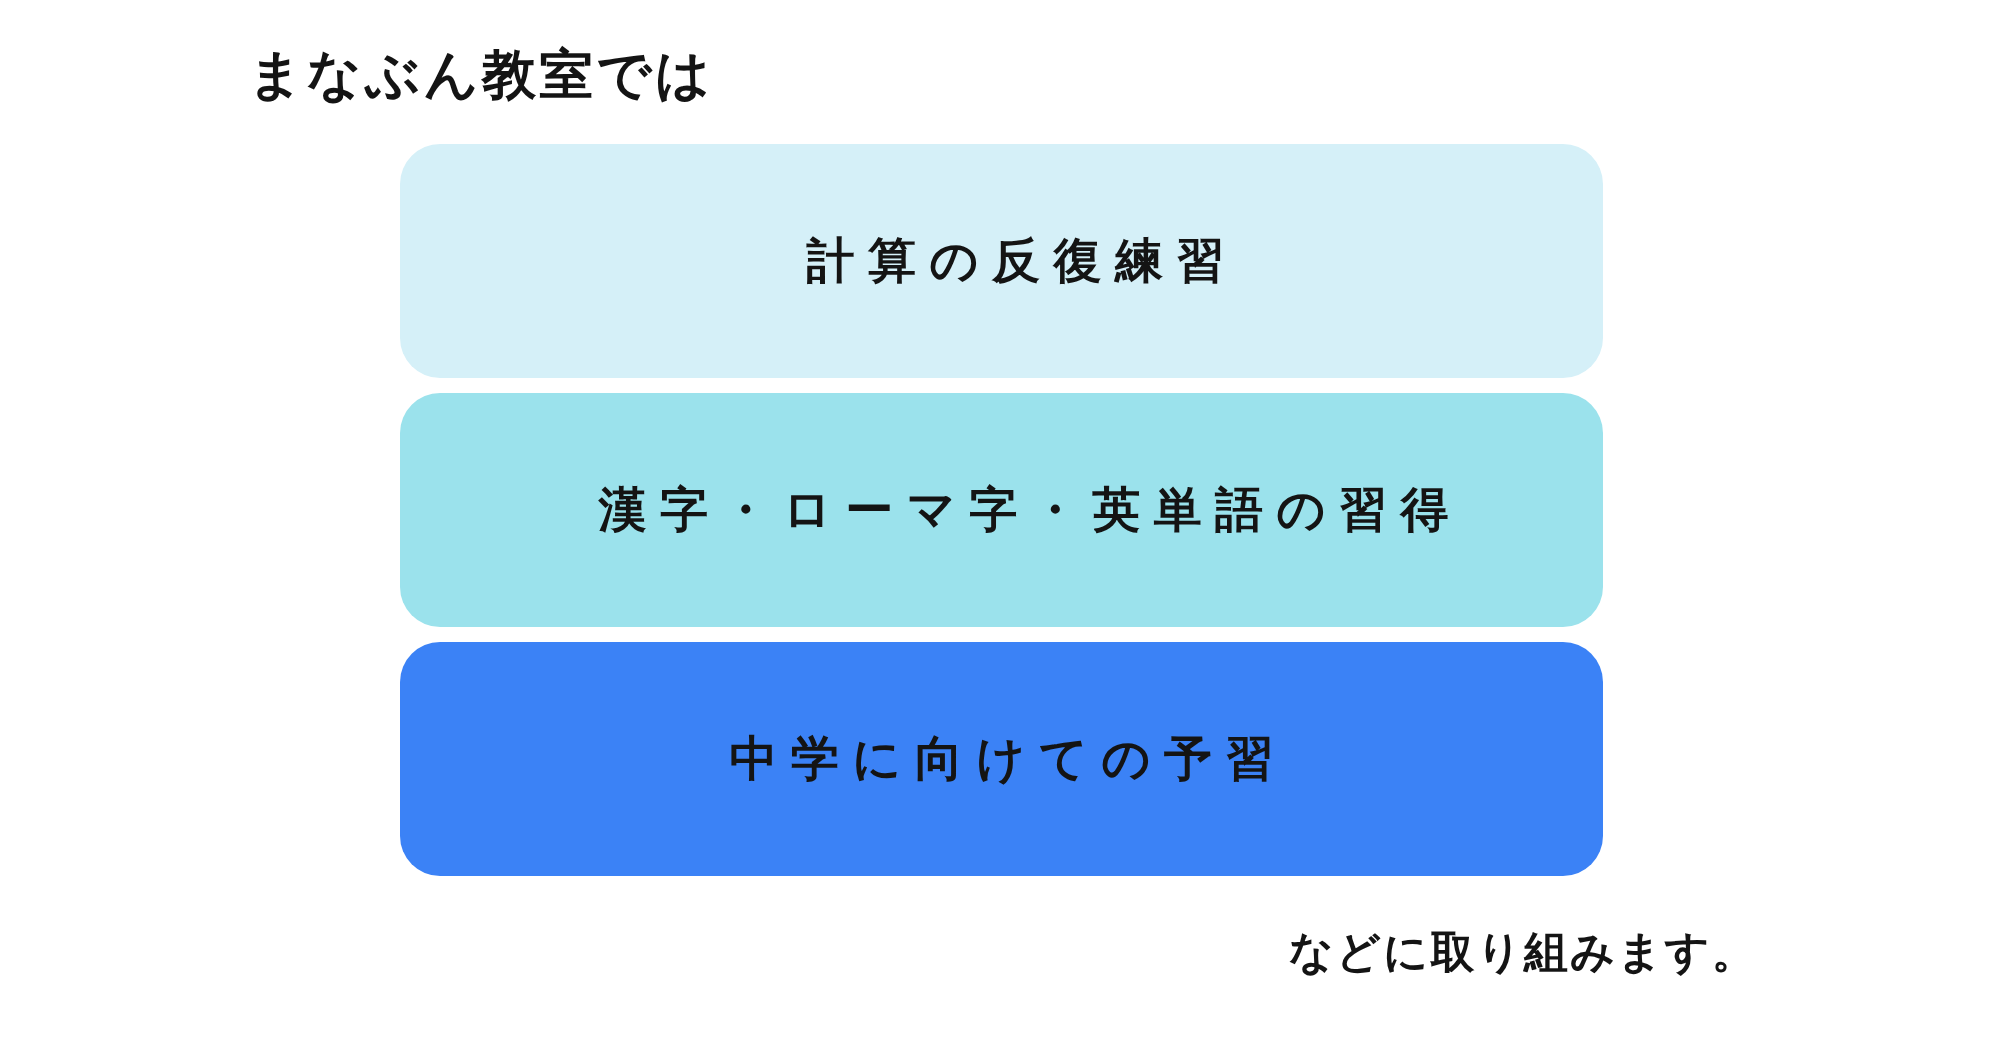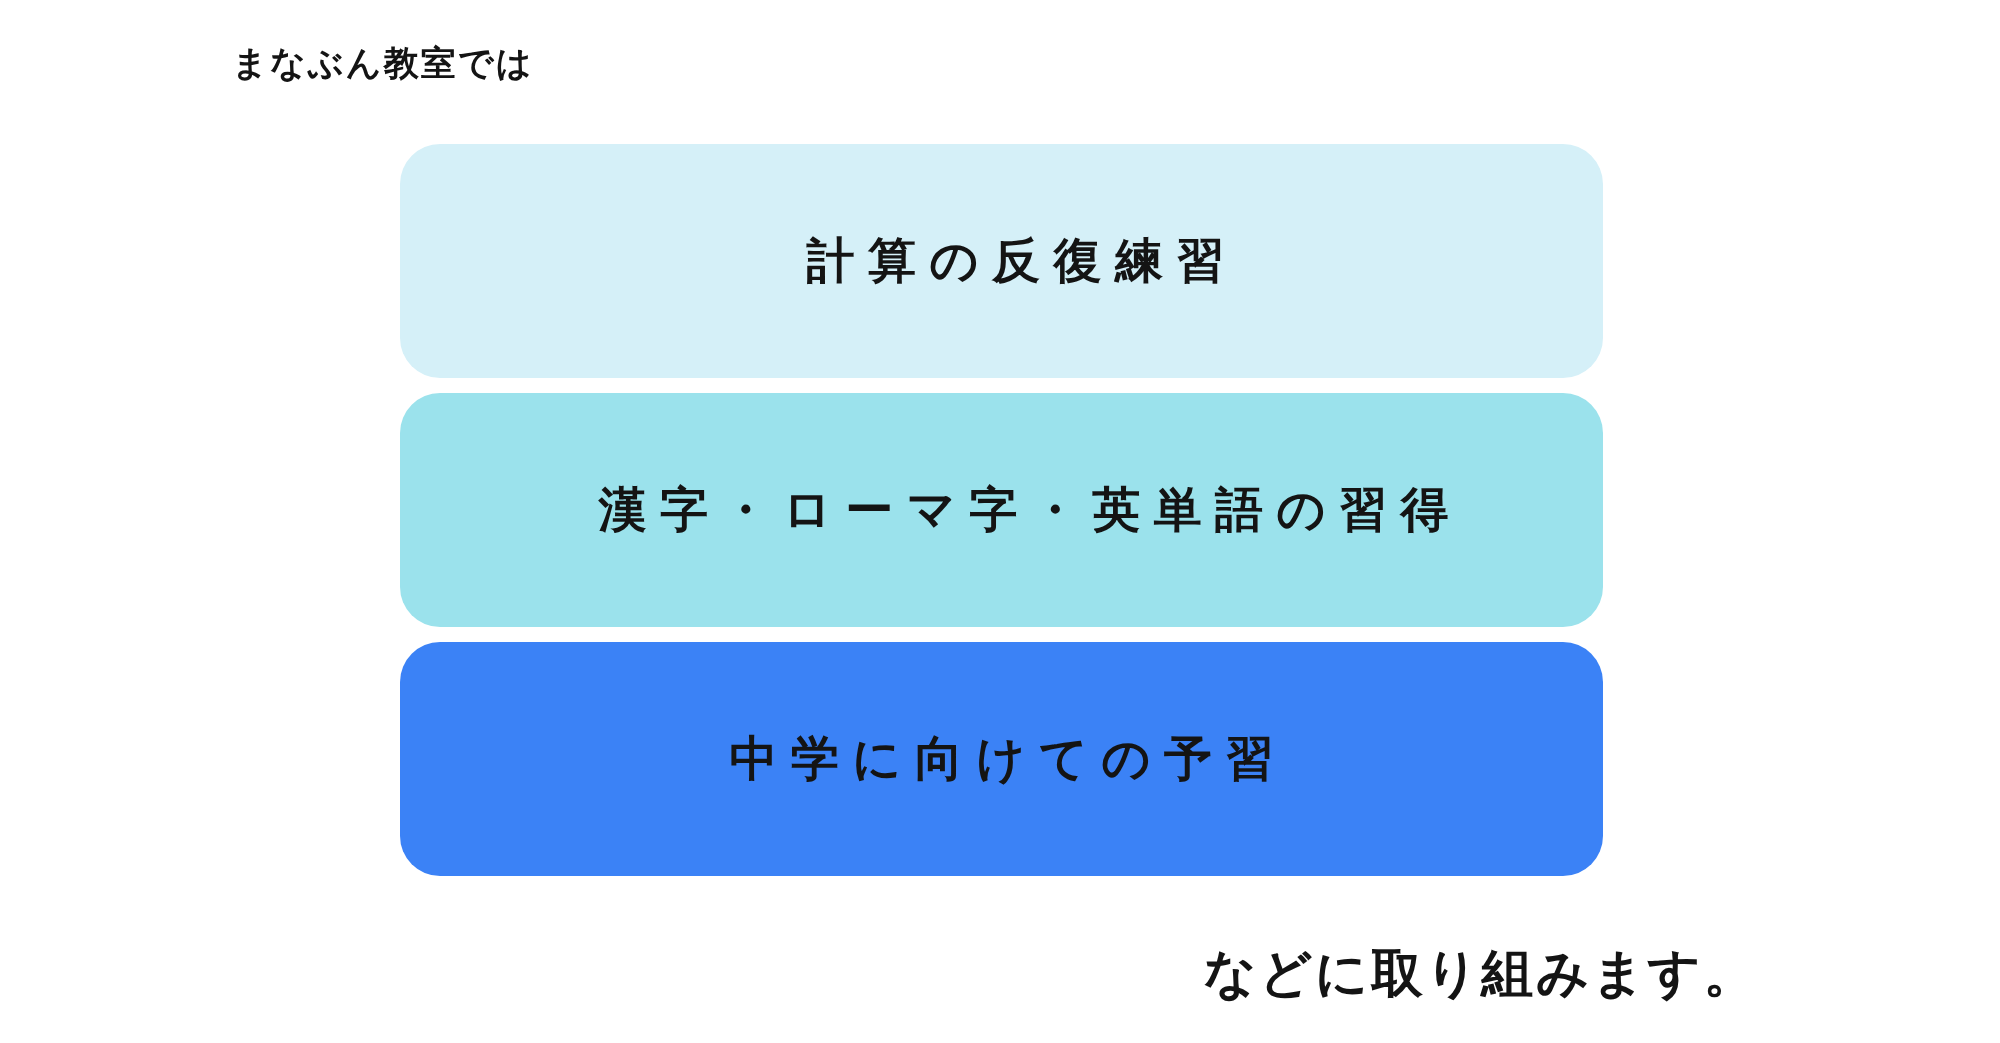--- a/index.html
+++ b/index.html
@@ -11,23 +11,23 @@
     position: relative;
     width: 2000px;
     height: 1043px;
     background: #ffffff;
     overflow: hidden;
     font-family: "Liberation Sans", "DejaVu Sans", sans-serif;
     color: #141414;
   }
   .intro-text {
     position: absolute;
-    left: 232px;
+    left: 248px;
     top: 42px;
-    font-size: 35px;
+    font-size: 54px;
     font-weight: 600;
     letter-spacing: 0.06em;
     line-height: 1.2;
     white-space: nowrap;
   }
   .box-stack {
     position: absolute;
     left: 400px;
     top: 144px;
     width: 1203px;
@@ -47,26 +47,25 @@
     font-weight: 700;
     letter-spacing: 0.28em;
     text-indent: 0.28em; 
     white-space: nowrap;
     color: #141414;
   }
   .outro-text {
     position: absolute;
     right: 242px;
     top: 926px;
-    font-size: 52px;
+    font-size: 44px;
     font-weight: 600;
     letter-spacing: 0.05em;
     line-height: 1.2;
     white-space: nowrap;
-    margin-top: 16px;
   }
 </style>
 </head>
 <body>
 
 <div class="canvas">
 
   <div class="intro-text">まなぶん教室では</div>
 
   <div class="box-stack">

